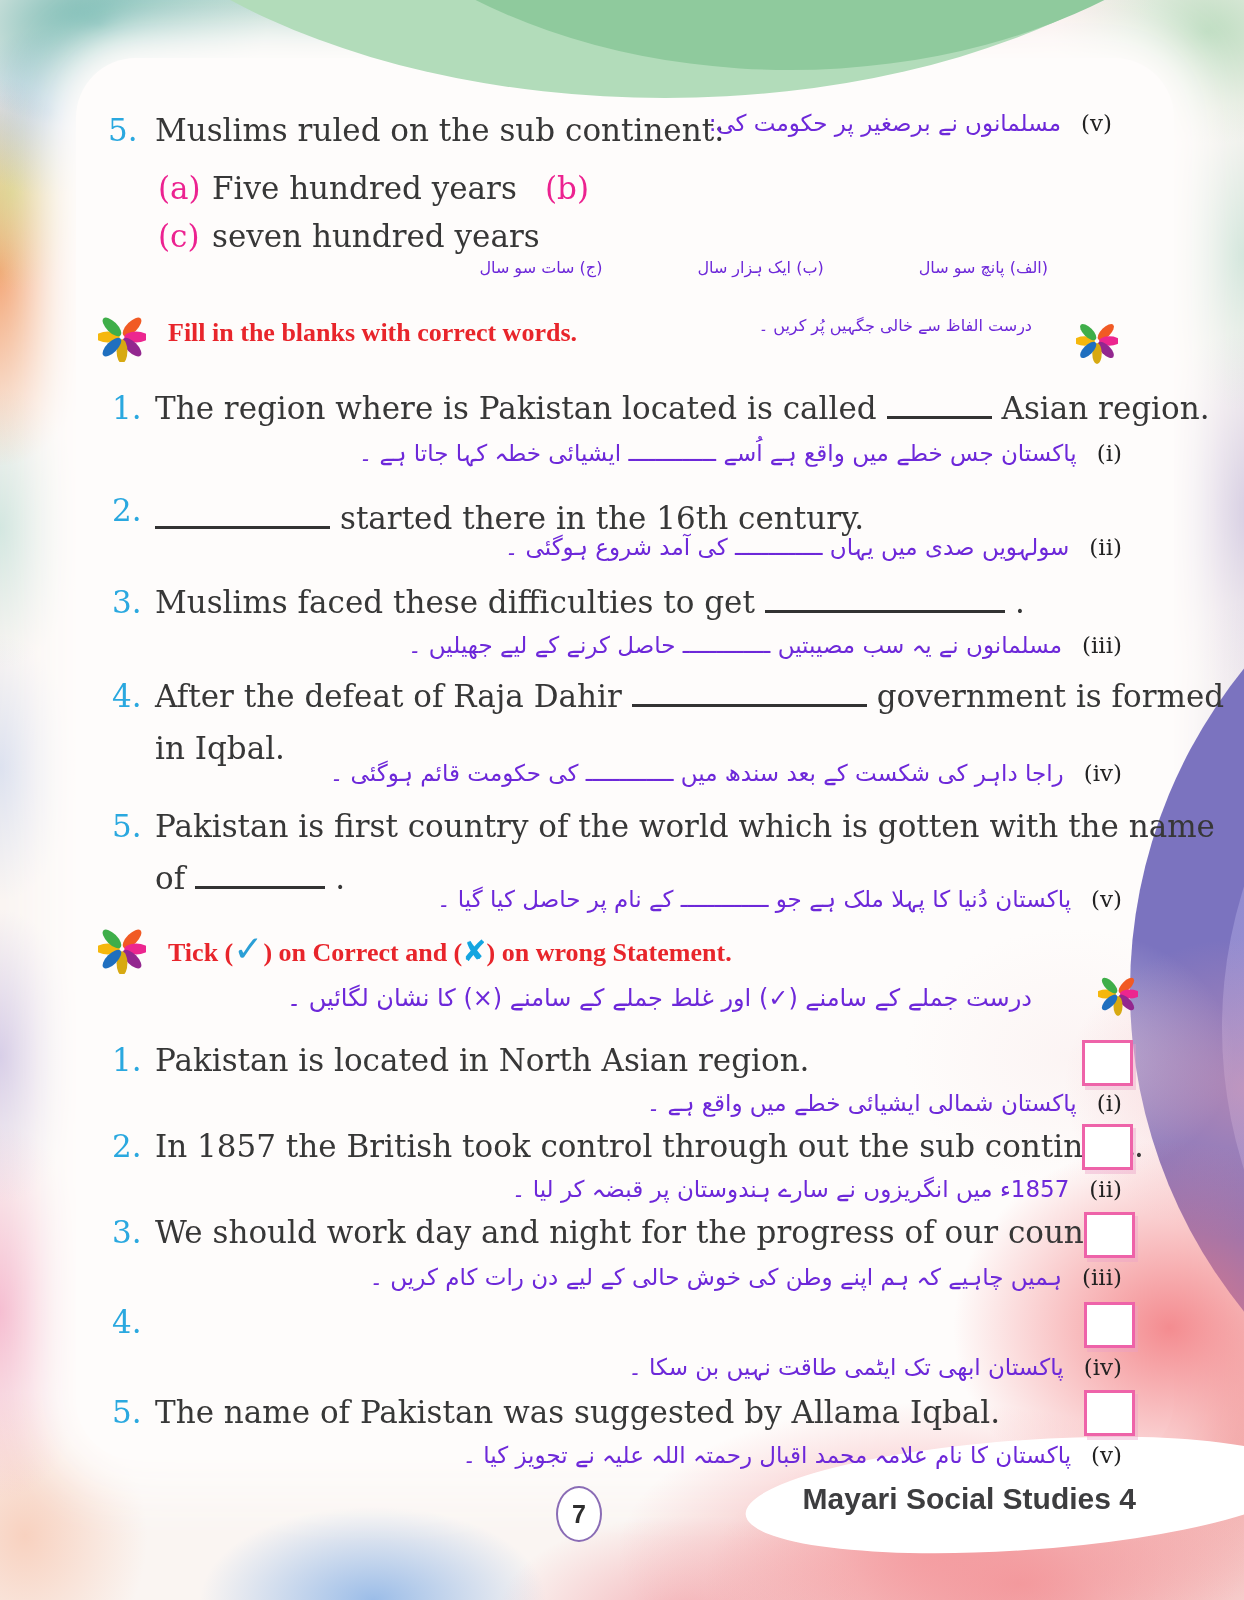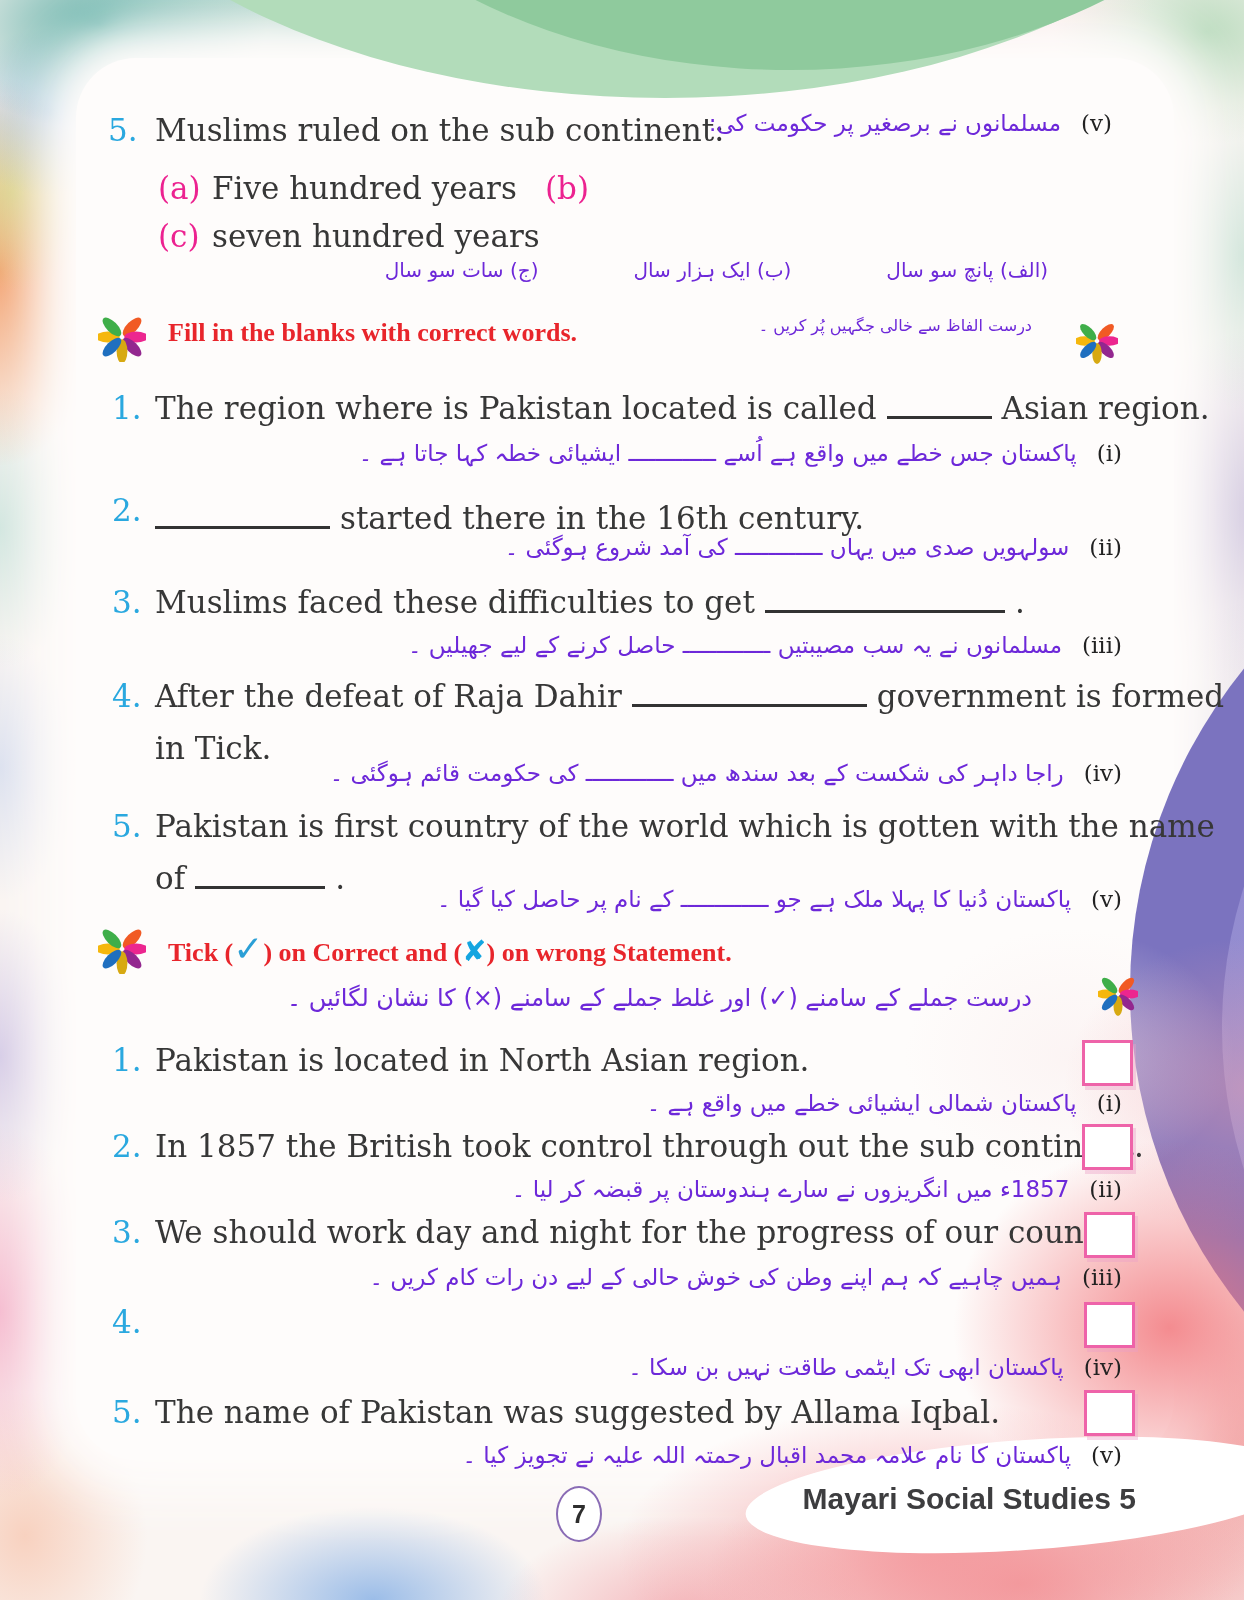--- a/index.html
+++ b/index.html
@@ -61,21 +61,21 @@
   .h-check{font-family:"DejaVu Sans", sans-serif;font-weight:bold;font-size:36px;color:#2b9fd6;}
   .h-cross{font-family:"DejaVu Sans", sans-serif;font-weight:bold;font-size:29px;color:#14a5e0;}
   .flower{position:absolute;}
   .cb{
     position:absolute;width:45px;height:40px;background:#fff;
     border:3px solid #ee63a9;box-shadow:3px 4px 0 rgba(235,160,200,.4);
   }
   .opts-ur{
     position:absolute;display:flex;flex-direction:row;direction:rtl;gap:95px;
   }
-  .opts-ur .ur{font-size:20px;}
+  .opts-ur .ur{font-size:16px;}
   .swoosh{
     position:absolute;left:745px;top:1440px;width:560px;height:110px;z-index:5;
     background:#fff;border-radius:50%;transform:rotate(-4deg);
   }
   .page-bubble{
     position:absolute;left:556px;top:1486px;width:42px;height:52px;z-index:6;
     background:#fff;border:2px solid #8a6cb5;border-radius:50%;
     display:flex;align-items:center;justify-content:center;
     font-family:"Liberation Sans", sans-serif;font-weight:bold;font-size:25px;color:#2e2e2e;
   }
@@ -173,21 +173,21 @@
 
   <span class="num" style="left:112px;top:584px">3.</span>
   <span class="en" style="left:155px;top:584px"><span>Muslims faced these difficulties to get</span><span class="blank" style="width:240px"></span><span>.</span></span>
   <div class="ur-row" style="right:122px;top:632px">
     <span class="ur">مسلمانوں نے یہ سب مصیبتیں ـــــــــــــ حاصل کرنے کے لیے جھیلیں ۔</span>
     <span class="mk">(iii)</span>
   </div>
 
   <span class="num" style="left:112px;top:678px">4.</span>
   <span class="en" style="left:155px;top:678px"><span>After the defeat of Raja Dahir</span><span class="blank" style="width:235px"></span><span>government is formed</span></span>
-  <span class="en" style="left:155px;top:730px">in Tick.</span>
+  <span class="en" style="left:155px;top:730px">in Iqbal.</span>
   <div class="ur-row" style="right:122px;top:760px">
     <span class="ur">راجا داہر کی شکست کے بعد سندھ میں ـــــــــــــ کی حکومت قائم ہوگئی ۔</span>
     <span class="mk">(iv)</span>
   </div>
 
   <span class="num" style="left:112px;top:808px">5.</span>
   <span class="en" style="left:155px;top:808px">Pakistan is first country of the world which is gotten with the name</span>
   <span class="en" style="left:155px;top:860px"><span>of</span><span class="blank" style="width:130px"></span><span>.</span></span>
   <div class="ur-row" style="right:122px;top:886px">
     <span class="ur">پاکستان دُنیا کا پہلا ملک ہے جو ـــــــــــــ کے نام پر حاصل کیا گیا ۔</span>
@@ -245,13 +245,13 @@
     <span class="ur">پاکستان کا نام علامہ محمد اقبال رحمتہ اللہ علیہ نے تجویز کیا ۔</span>
     <span class="mk">(v)</span>
   </div>
 
 </div>
 
 <div class="swoosh"></div>
 <div class="page-bubble">
   <span>7</span>
 </div>
-<div class="book-title">Mayari Social Studies 5</div>
+<div class="book-title">Mayari Social Studies 4</div>
 
 </body></html>

